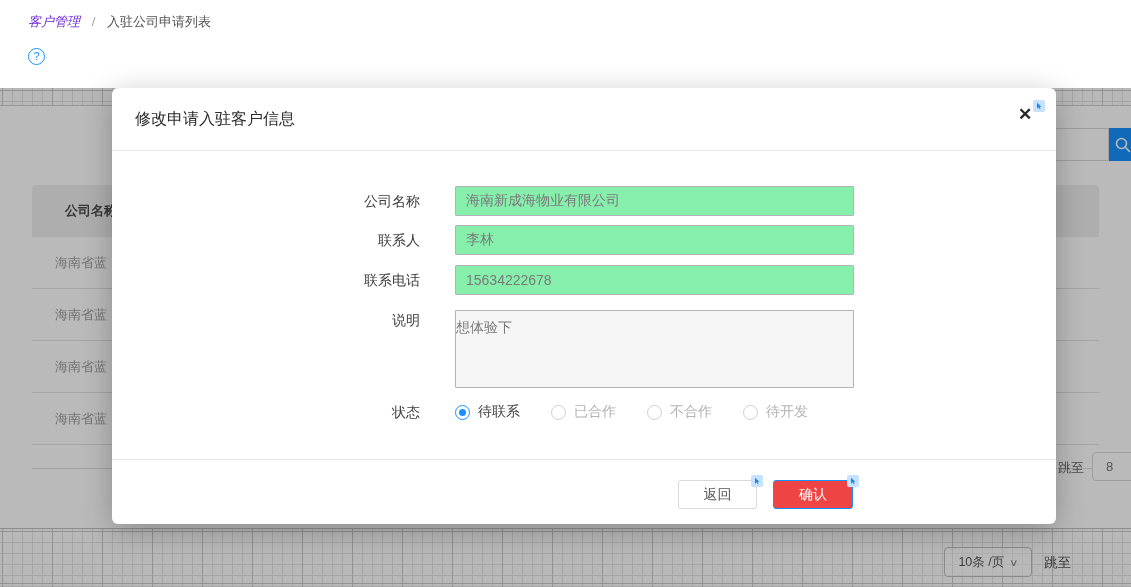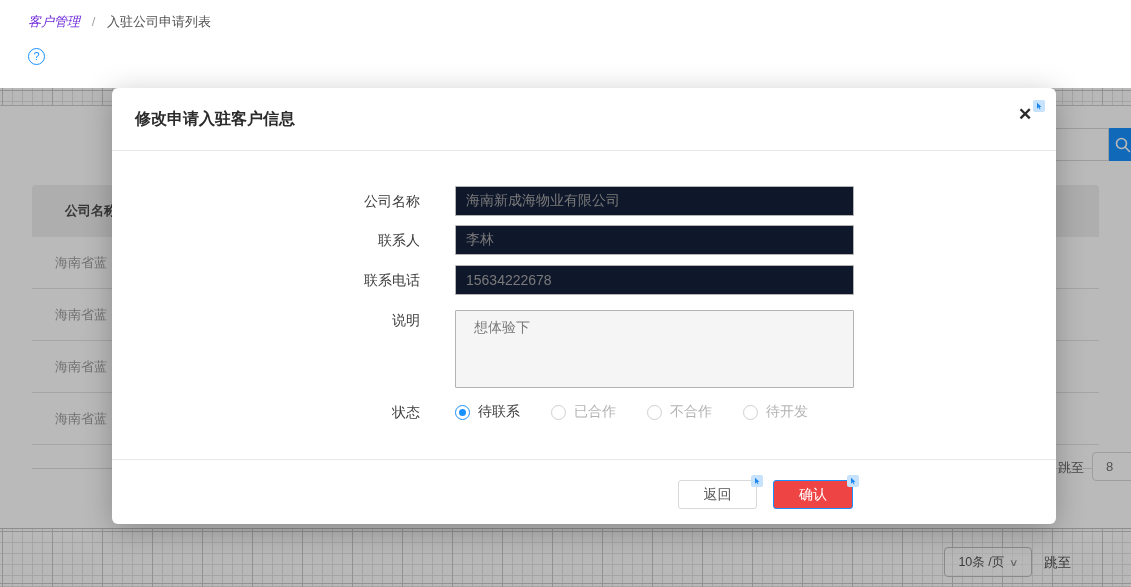--- a/index.html
+++ b/index.html
@@ -54,36 +54,36 @@
   .jump-bottom-label { position:absolute; left:1044px; top:554px; font-size:13.5px; color:#4f4f4f; }
 
   
   .mask { position:absolute; left:0; top:88px; width:1131px; height:499px; background:rgba(0,0,0,0.27); }
 
   
   .modal { position:absolute; left:112px; top:88px; width:944px; height:436px; background:#fff;
     border-radius:6px; box-shadow:0 6px 30px rgba(0,0,0,0.25); }
   .modal-header { position:absolute; left:0; top:0; width:100%; height:63px;
     border-bottom:1px solid #e8e8e8; display:flex; align-items:center; padding-left:23px; }
-  .modal-title { font-size:16px; color:#2b2b2b;font-weight:bold; }
+  .modal-title { font-size:16px; color:#2b2b2b; }
   .modal-close { position:absolute; top:16px; right:20px; width:22px; height:22px;
     background:none; border:none; cursor:pointer; font-size:17px; font-weight:bold; color:#2b2b2b; line-height:22px; }
   .pin { position:absolute; width:12px; height:12px; background:#c7e2fd; border-radius:2px;
     display:flex; align-items:center; justify-content:center; pointer-events:none; }
   .pin svg { width:8px; height:8px; }
   .pin-close { top:-4px; right:-9px; }
   .pin-btn { top:-6px; right:-7px; }
 
   .form-row { position:absolute; left:0; width:100%; }
   .form-label { position:absolute; left:0; width:308px; text-align:right; font-size:14px; color:#3d3d3d; }
   .ctl { position:absolute; left:343px; }
-  .input { width:399px; height:30px; background:#0f172a; border:1px solid #b3b3b3; border-radius:1px;
+  .input { width:399px; height:30px; background:#86efac; border:1px solid #b3b3b3; border-radius:1px;
     font-size:14px; color:#7a7a7a; padding:0 10px; font-family:inherit; }
   .textarea { width:399px; height:78px; background:#f5f5f5; border:1px solid #b3b3b3; border-radius:1px;
-    font-size:14px; color:#7a7a7a; padding:6px 18px; resize:none; font-family:inherit; line-height:1.5; }
+    font-size:14px; color:#7a7a7a; padding:6px 0; resize:none; font-family:inherit; line-height:1.5; }
   .radio-group { display:flex; align-items:center; }
   .radio-option { display:flex; align-items:center; margin-right:31px; cursor:pointer; }
   .radio-option:last-child { margin-right:0; }
   .radio { width:15px; height:15px; border-radius:50%; border:1px solid #cfcfcf; background:#fff;
     display:inline-block; position:relative; flex:none; }
   .radio.checked { border-color:#1890ff; }
   .radio.checked::after { content:""; position:absolute; left:3px; top:3px; right:3px; bottom:3px;
     border-radius:50%; background:#1890ff; }
   .radio-label { margin-left:8px; font-size:14px; color:#b3b3b3; }
   .radio-option.checked .radio-label { color:#404040; }

